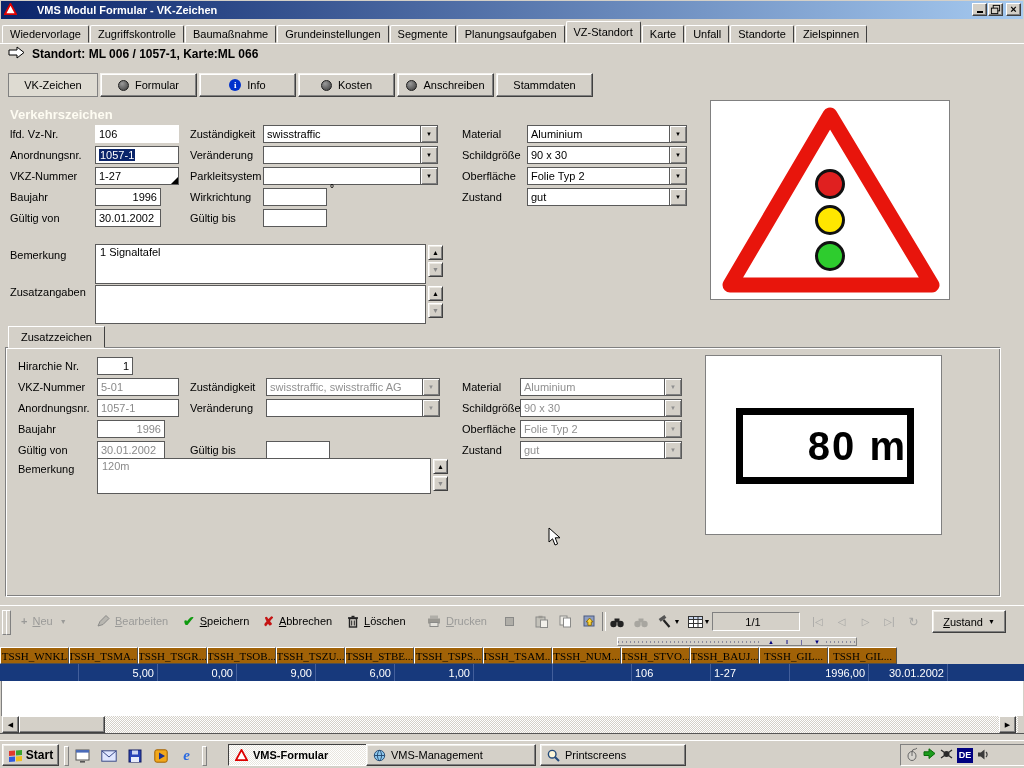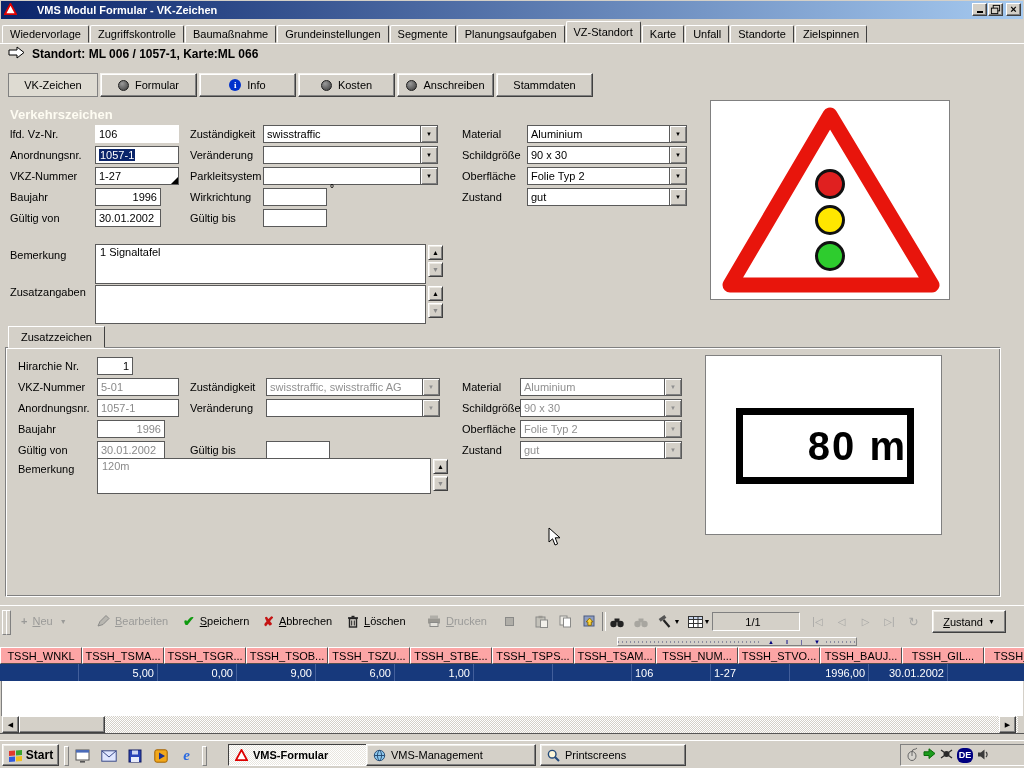--- a/index.html
+++ b/index.html
@@ -87,22 +87,22 @@
   .starter .arr{font-size:7px;}
 
   
   .splitter{position:absolute;left:617px;top:637px;width:240px;height:9px;background:#d4d0c8;
     border:1px solid;border-color:#fff #808080 #808080 #fff;display:flex;align-items:center;box-sizing:border-box;}
   .splitter .dots{flex:1;height:2px;background:repeating-linear-gradient(90deg,#8c8c9e 0 1px,transparent 1px 4px);}
   .splitter .g{font-size:6px;color:#000080;line-height:1;padding:0 6px;}
 
   
   .ghead{position:absolute;left:0;top:647px;display:flex;height:17px;}
-  .gh{width:82px;box-sizing:border-box;background:#fca5a5;border:1px solid;border-color:#fff #505050 #505050 #fff;
-    display:flex;align-items:center;justify-content:center;overflow:hidden;white-space:nowrap;}
+  .gh{width:69px;box-sizing:border-box;background:#a16207;border:1px solid;border-color:#fff #505050 #505050 #fff;
+    display:flex;align-items:center;justify-content:center;overflow:hidden;white-space:nowrap;font-family:Liberation Serif, serif;}
   .grow{position:absolute;left:0;top:664px;display:flex;height:17px;background:#17397c;}
   .gc{width:79px;box-sizing:border-box;color:#fff;display:flex;align-items:center;padding:0 3px;
     border-right:1px solid #435f9b;overflow:hidden;white-space:nowrap;}
   .gc.r{justify-content:flex-end;}
   .gridbody{position:absolute;left:1px;top:681px;width:1022px;height:35px;background:#fff;border-left:1px solid #808080;box-sizing:border-box;}
 
   
   .hscroll{position:absolute;left:2px;top:716px;width:1016px;height:17px;background-color:#fff;
     background-image:linear-gradient(45deg,#d4d0c8 25%,transparent 25%,transparent 75%,#d4d0c8 75%),
                      linear-gradient(45deg,#d4d0c8 25%,transparent 25%,transparent 75%,#d4d0c8 75%);
@@ -121,21 +121,21 @@
   .tgrip{position:absolute;top:5px;width:3px;height:18px;border:1px solid;border-color:#fff #808080 #808080 #fff;}
   .ql{position:absolute;top:6px;width:17px;height:17px;display:flex;align-items:center;justify-content:center;}
   .task{position:absolute;top:3px;height:22px;background:#d4d0c8;border:1px solid;border-color:#fff #404040 #404040 #fff;
     box-shadow:inset -1px -1px 0 #808080,inset 1px 1px 0 #f0eee8;display:flex;align-items:center;gap:5px;padding:0 6px;
     box-sizing:border-box;overflow:hidden;white-space:nowrap;}
   .task.active{border-color:#404040 #fff #fff #404040;box-shadow:none;font-weight:bold;
     background-color:#e9e6df;background-image:linear-gradient(45deg,#fff 25%,transparent 25%,transparent 75%,#fff 75%),
     linear-gradient(45deg,#fff 25%,transparent 25%,transparent 75%,#fff 75%);background-size:2px 2px;background-position:0 0,1px 1px;}
   .tray{position:absolute;right:2px;top:3px;width:158px;height:22px;border:1px solid;border-color:#808080 #fff #fff #808080;
     display:flex;align-items:center;gap:4px;padding:0 5px;box-sizing:border-box;}
-  .debox{width:16px;height:15px;background:#000080;color:#fff;font-weight:bold;font-size:9px;display:flex;align-items:center;justify-content:center;border-radius:6px;}
+  .debox{width:16px;height:15px;background:#000080;color:#fff;font-weight:bold;font-size:9px;display:flex;align-items:center;justify-content:center;}
   .time{margin-left:auto;}
 
   .cursor{position:absolute;left:548px;top:527px;z-index:50;}
 </style>
 </head>
 <body>
 
 <div class="screen">
 
   <div class="titlebar">

